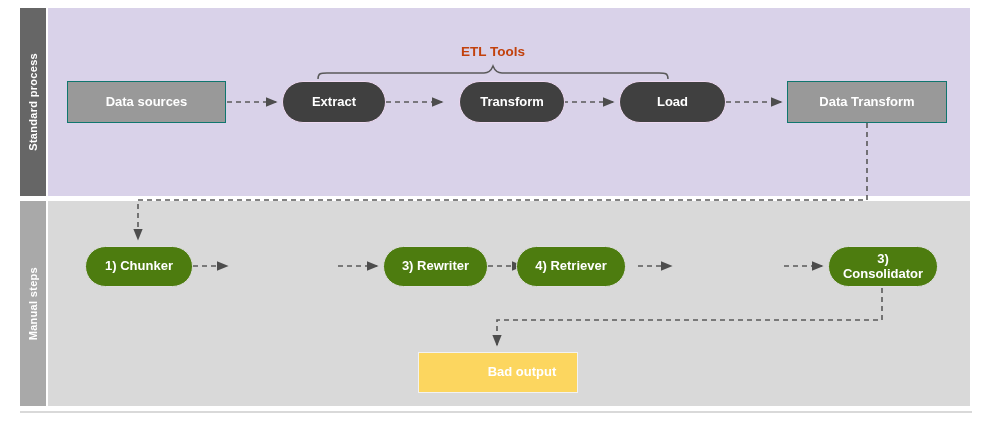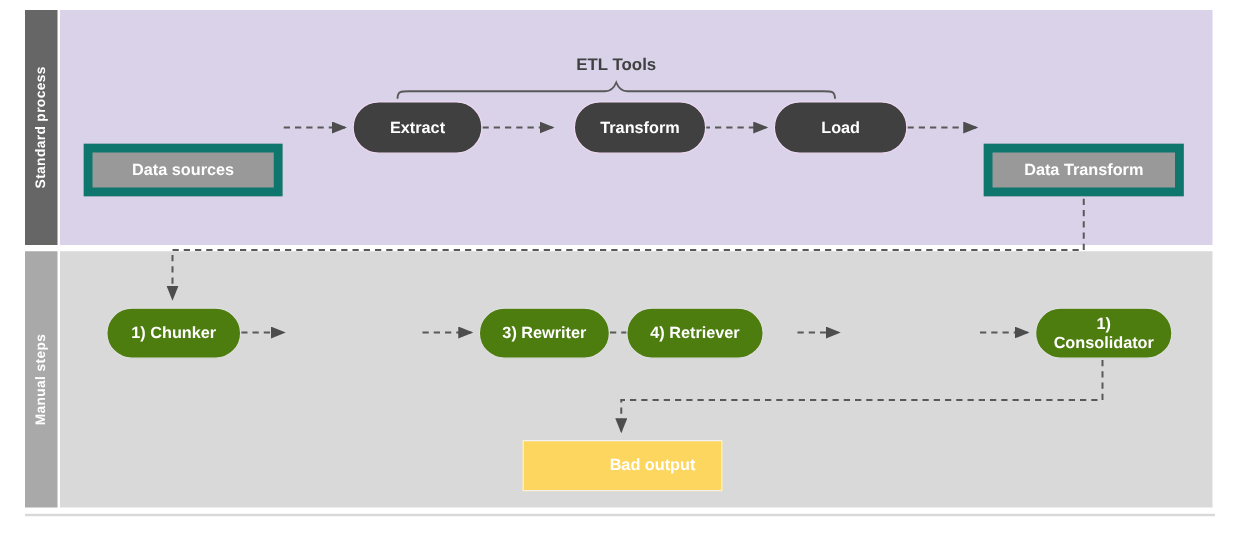--- a/index.html
+++ b/index.html
@@ -16,28 +16,28 @@
   .lane-bar span {
     writing-mode: vertical-rl; transform: rotate(180deg);
     color:#ffffff; font-weight:bold; font-size:11px; letter-spacing:0.3px; white-space:nowrap;
   }
 
   .node {
     position:absolute; box-sizing:border-box;
     display:flex; align-items:center; justify-content:center;
     color:#ffffff; font-weight:bold; font-size:13px; text-align:center; line-height:1.15;
   }
-  .rect-gray  { background:#999999; border:7px solid #0f766e;margin-top:34px; }
+  .rect-gray  { background:#999999; border:1px solid #0f766e; }
   .pill-purple{ background:#404040; border:1.5px solid #eed9f1; border-radius:22px; }
   .pill-gray  { background:#4d7c0f; border:1.5px solid #dedede; border-radius:22px; }
   .rect-yellow{ background:#fcd65f; border:1px solid #f2f2f2;padding-left:48px; }
 
   .etl-label {
     position:absolute; left:428px; top:44px; width:130px; text-align:center;
-    color:#404040; font-weight:bold; font-size:13.5px;
+    color:#c2410c; font-weight:bold; font-size:13.5px;
   }
 
   .overlay { position:absolute; left:0; top:0; pointer-events:none; }
 
   .separator { position:absolute; left:20px; top:411px; width:952px; height:2px; background:#d9d9d9; }
 </style>
 </head>
 <body>
 
 <div class="stage">
@@ -77,20 +77,20 @@
   <div class="etl-label">ETL Tools</div>
 
   <div class="node rect-gray" style="left:67px; top:81px; width:159px; height:42px;">Data sources</div>
   <div class="node pill-purple" style="left:282px; top:81px; width:104px; height:42px;">Extract</div>
   <div class="node pill-purple" style="left:459px; top:81px; width:106px; height:42px;">Transform</div>
   <div class="node pill-purple" style="left:619px; top:81px; width:107px; height:42px;">Load</div>
   <div class="node rect-gray" style="left:787px; top:81px; width:160px; height:42px;">Data Transform</div>
 
   <div class="node pill-gray" style="left:85px; top:246px; width:108px; height:41px;">1) Chunker</div>
   <div class="node pill-gray" style="left:383px; top:246px; width:105px; height:41px;">3) Rewriter</div>
-  <div class="node pill-gray" style="left:501px; top:246px; width:110px; height:41px;">4) Retriever</div>
-  <div class="node pill-gray" style="left:828px; top:246px; width:110px; height:41px; padding:0 12px;">1) Consolidator</div>
+  <div class="node pill-gray" style="left:516px; top:246px; width:110px; height:41px;">4) Retriever</div>
+  <div class="node pill-gray" style="left:828px; top:246px; width:110px; height:41px; padding:0 12px;">3) Consolidator</div>
 
   <div class="node rect-yellow" style="left:418px; top:352px; width:160px; height:41px;">Bad output</div>
 
   <div class="separator"></div>
 
 </div>
 
 </body></html>

